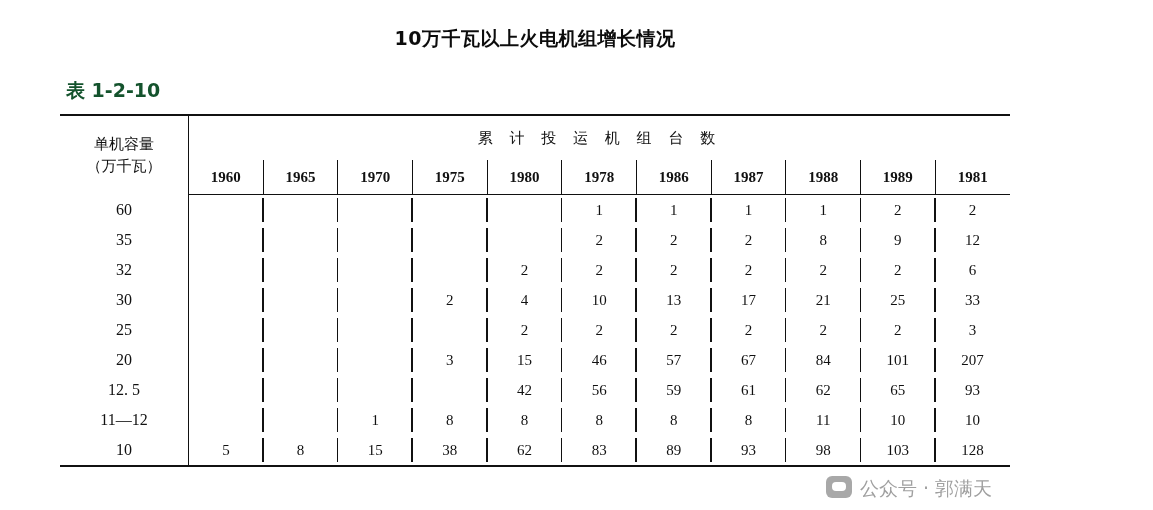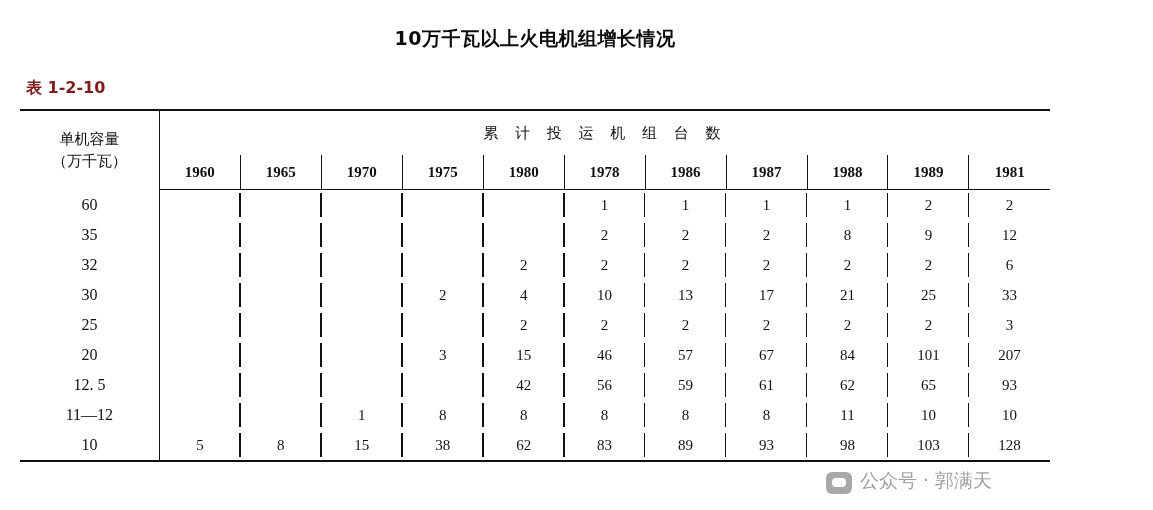--- a/index.html
+++ b/index.html
@@ -13,38 +13,38 @@
     font-family: "Liberation Serif", "DejaVu Serif", serif;
     color: #111111;
     position: relative;
     overflow: hidden;
   }
   .page {
     position: relative;
     width: 1070px;
     height: 510px;
     box-sizing: border-box;
-    padding: 0 20px;
+    padding: 0 60px;
   }
   .doc-title {
     text-align: center;
     font-family: "DejaVu Sans", "Liberation Sans", sans-serif;
     font-weight: bold;
     font-size: 19px;
     letter-spacing: 0.5px;
     padding-top: 26px;
     color: #0c0c0c;
   }
   .table-label {
     font-family: "DejaVu Sans", "Liberation Sans", sans-serif;
     font-weight: bold;
-    font-size: 16px;
+    font-size: 19px;
     margin-top: 26px;
     margin-left: 6px;
-    color: #7f1d1d;
+    color: #14532d;
   }
   table.data {
     margin-top: 10px;
     width: 100%;
     border-collapse: collapse;
     table-layout: fixed;
   }
   table.data th, table.data td {
     font-size: 15px;
     text-align: center;
@@ -102,23 +102,23 @@
     position: absolute;
     left: -1px;
     top: 3px;
     bottom: 3px;
     width: 1.4px;
     background: #111111;
   }
   .watermark {
     position: absolute;
     right: 78px;
-    bottom: 16px;
+    bottom: 8px;
     display: flex;
-    align-items: flex-end;
+    align-items: flex-start;
     gap: 8px;
     color: #8f8f8f;
     font-family: "DejaVu Sans", "Liberation Sans", sans-serif;
     font-size: 19px;
     opacity: 0.85;
     pointer-events: none;
   }
   .wm-badge {
     width: 26px;
     height: 22px;

